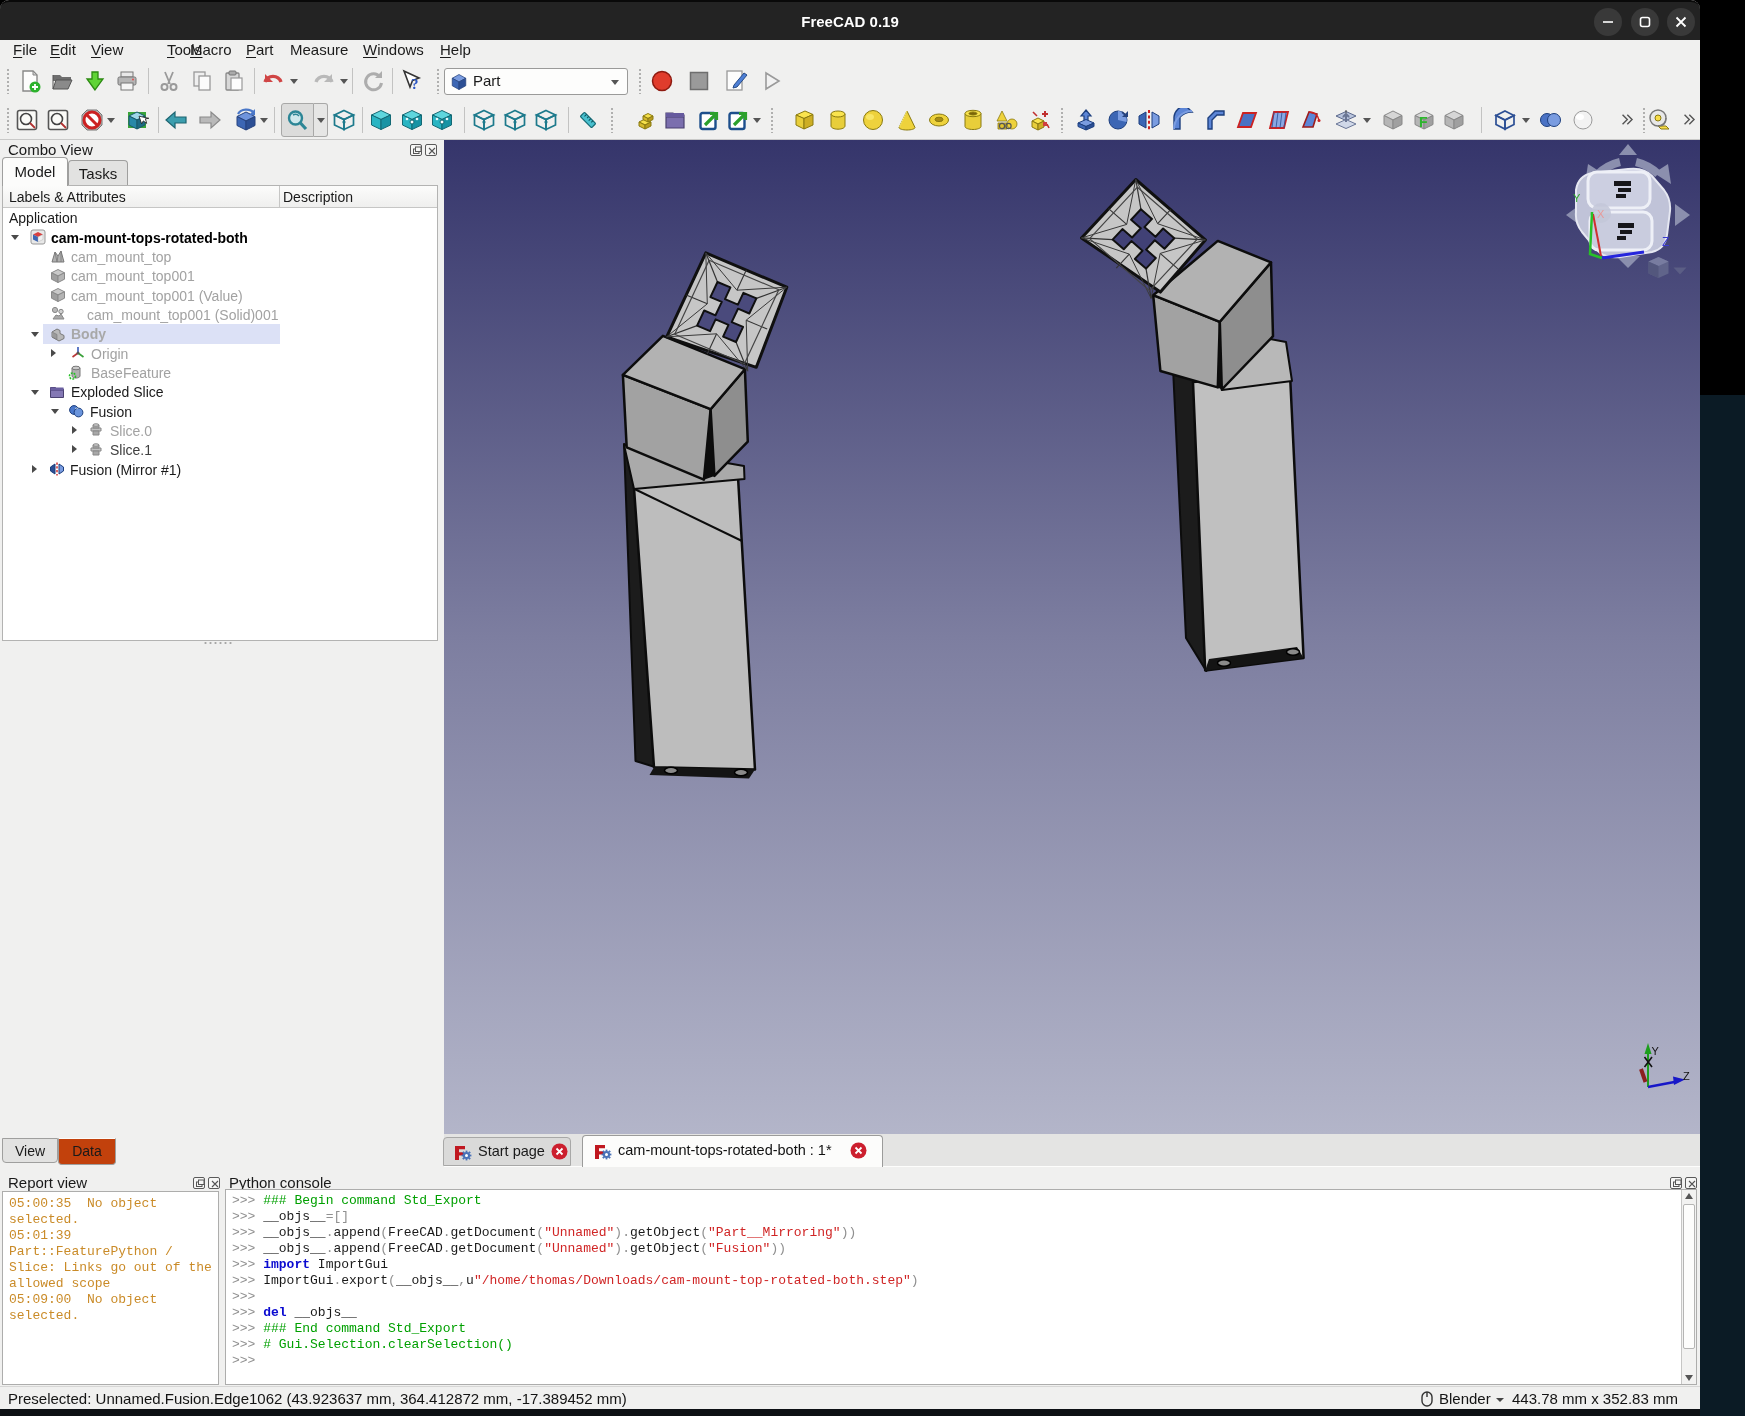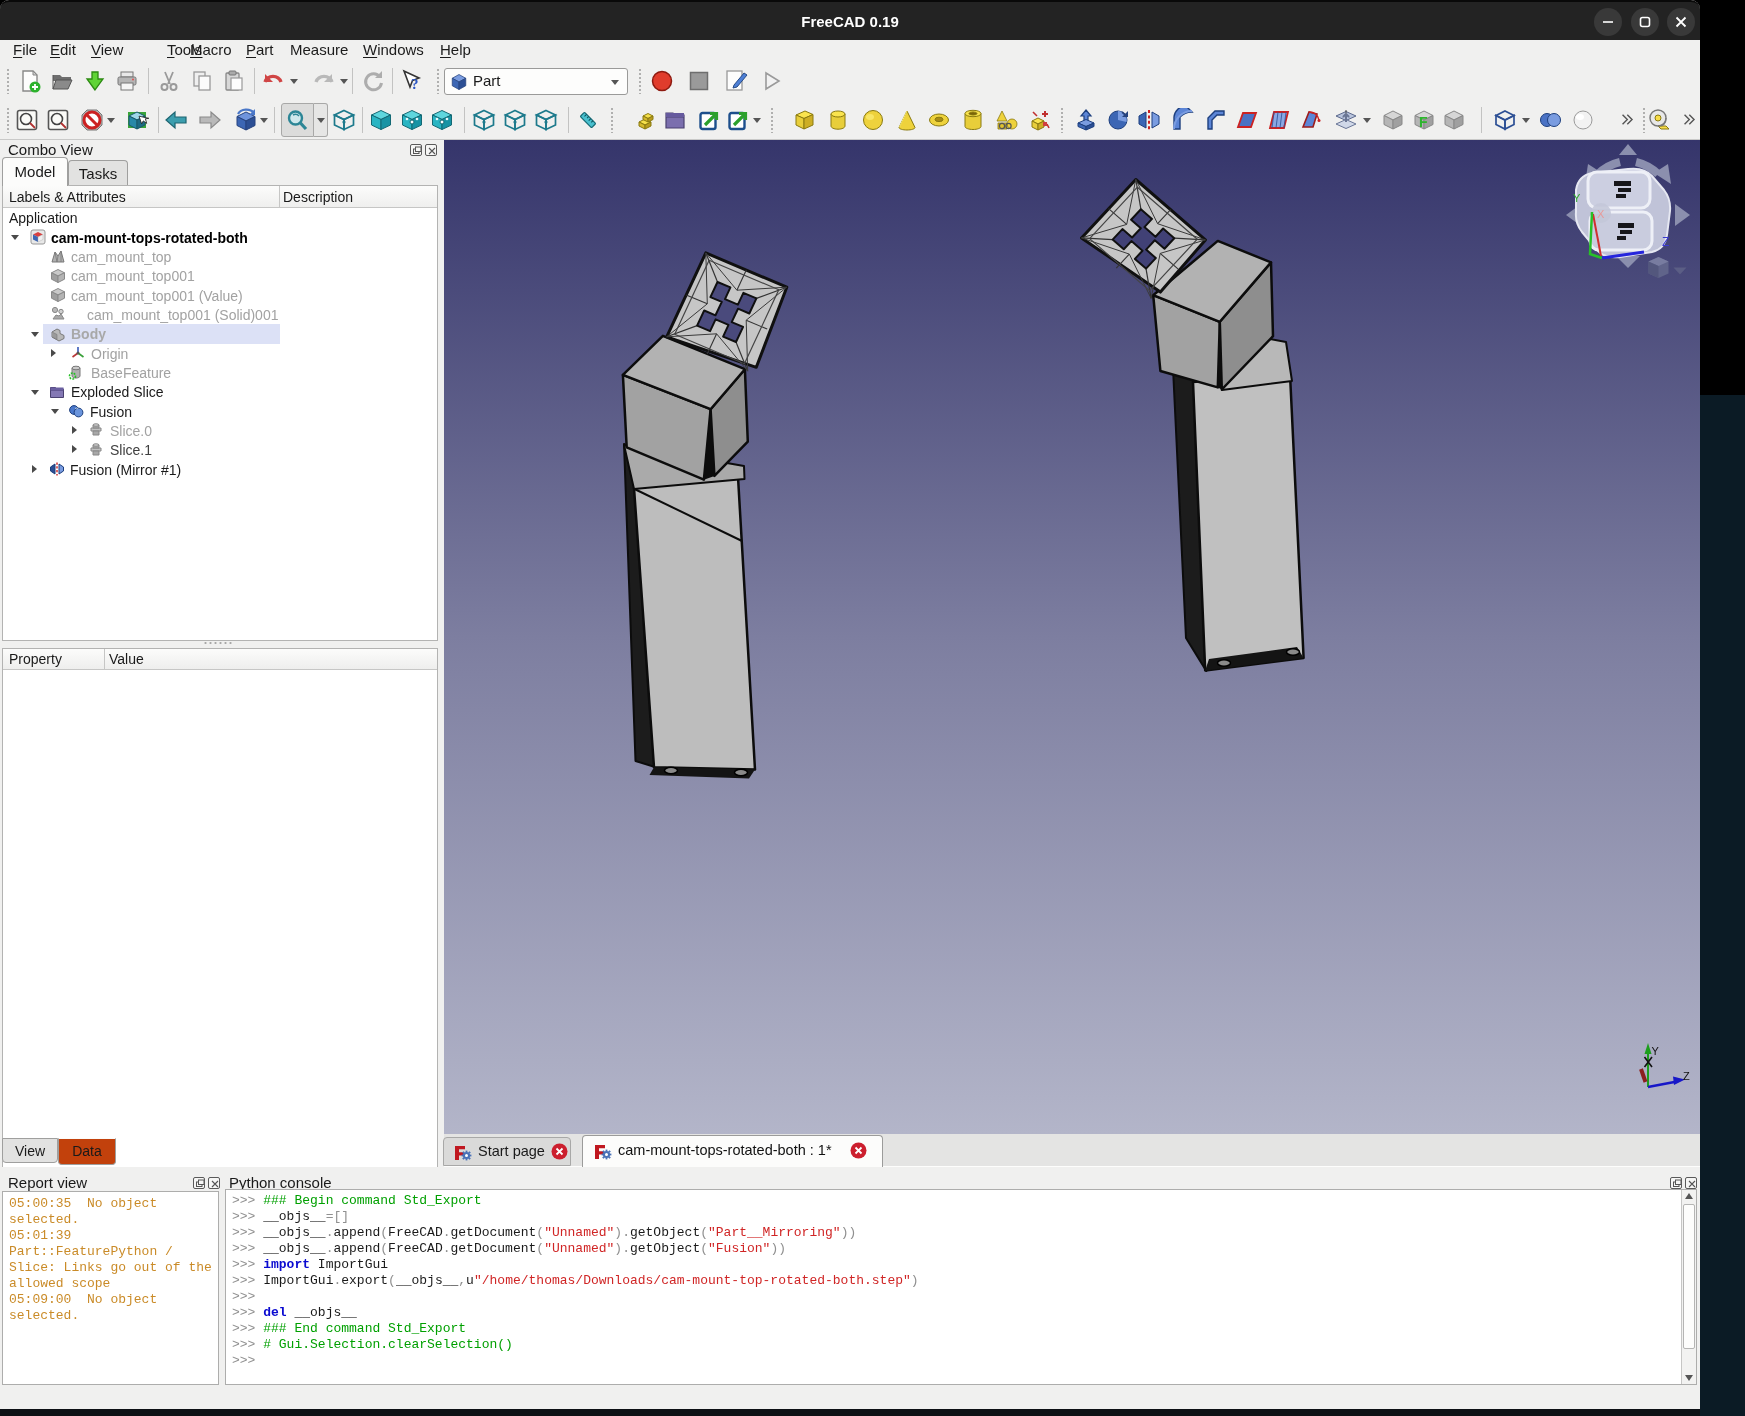--- a/index.html
+++ b/index.html
@@ -690,27 +690,20 @@
           <use href="#t-slice"></use>
         </svg>
 <span style="position:absolute;left:107px;top:256.3px;font-size:14px;font-weight:normal;color:#404040;white-space:nowrap;">Slice.1</span>
 <div style="position:absolute;left:29px;top:278.6px;width:0;height:0;border-top:4.5px solid transparent;border-bottom:4.5px solid transparent;border-left:5.5px solid #4a4a4a;"></div>
 <svg style="position:absolute;left:46px;top:275.1px;width:16px;height:16px;">
           <use href="#t-mirrorf"></use>
         </svg>
 <span style="position:absolute;left:67px;top:275.6px;font-size:14px;font-weight:normal;color:#1a1a1a;white-space:nowrap;">Fusion (Mirror #1)</span>
 </div>
 <div class="dots-h" style="left:203px;top:501px;"></div>
-<div style="position:absolute;left:2px;top:508px;width:436px;height:629px;background:#fff;border:1px solid #b3b3b2;">
-<div style="position:absolute;left:0;top:0;width:434px;height:21px;background:linear-gradient(#fcfcfb,#eeeeed);border-bottom:1px solid #c6c6c5;">
-          <span style="position:absolute;left:6px;top:2px;font-size:14px;color:#1a1a1a;">Property</span>
-          <span style="position:absolute;left:106px;top:2px;font-size:14px;color:#1a1a1a;">Value</span>
-          <div style="position:absolute;left:101px;top:0;width:1px;height:21px;background:#c6c6c5;"></div>
-        </div>
-</div>
 <div style="position:absolute;left:2px;top:998px;width:56px;height:25px;background:#e2e2e1;border:1px solid #9f9f9e;border-radius:0 0 4px 4px;text-align:center;font-size:14px;color:#1a1a1a;line-height:24px;">View</div>
 <div style="position:absolute;left:58px;top:998px;width:58px;height:27px;background:#c2410c;border:1px solid #9f9f9e;border-top:1px solid #fcfcfb;border-radius:0 0 4px 4px;text-align:center;font-size:14px;color:#1a1a1a;line-height:25px;">Data</div>
     </div>
   <div id="viewport" style="position:absolute;left:444px;top:140px;width:1256px;height:994px;"><svg width="1256" height="994" viewBox="0 0 1256 994">
 <defs>
           <linearGradient id="bg" x1="0" y1="0" x2="0" y2="1">
             <stop offset="0" stop-color="#35356b"></stop>
             <stop offset="0.5" stop-color="#7d7ea0"></stop>
             <stop offset="1" stop-color="#b3b5c9"></stop>
           </linearGradient>
@@ -883,16 +876,26 @@
       </div>
 <div style="position:absolute;left:225px;top:22px;width:1472px;height:196px;background:#fff;border:1px solid #adadac;overflow:hidden;">
         <div class="mono" style="position:absolute;left:6px;top:3px;"><div><span style="color:#909090">&gt;&gt;&gt; </span><span style="color:#00a000">### Begin command Std_Export</span></div><div><span style="color:#909090">&gt;&gt;&gt; </span><span style="color:#1a1a1a">__objs__</span><span style="color:#909090">=[]</span></div><div><span style="color:#909090">&gt;&gt;&gt; </span><span style="color:#1a1a1a">__objs__</span><span style="color:#909090">.</span><span style="color:#1a1a1a">append</span><span style="color:#909090">(</span><span style="color:#1a1a1a">FreeCAD</span><span style="color:#909090">.</span><span style="color:#1a1a1a">getDocument</span><span style="color:#909090">(</span><span style="color:#d02525">"Unnamed"</span><span style="color:#909090">).</span><span style="color:#1a1a1a">getObject</span><span style="color:#909090">(</span><span style="color:#d02525">"Part__Mirroring"</span><span style="color:#909090">))</span></div><div><span style="color:#909090">&gt;&gt;&gt; </span><span style="color:#1a1a1a">__objs__</span><span style="color:#909090">.</span><span style="color:#1a1a1a">append</span><span style="color:#909090">(</span><span style="color:#1a1a1a">FreeCAD</span><span style="color:#909090">.</span><span style="color:#1a1a1a">getDocument</span><span style="color:#909090">(</span><span style="color:#d02525">"Unnamed"</span><span style="color:#909090">).</span><span style="color:#1a1a1a">getObject</span><span style="color:#909090">(</span><span style="color:#d02525">"Fusion"</span><span style="color:#909090">))</span></div><div><span style="color:#909090">&gt;&gt;&gt; </span><span style="color:#0a0ad0;font-weight:bold">import</span> <span style="color:#1a1a1a">ImportGui</span></div><div><span style="color:#909090">&gt;&gt;&gt; </span><span style="color:#1a1a1a">ImportGui</span><span style="color:#909090">.</span><span style="color:#1a1a1a">export</span><span style="color:#909090">(</span><span style="color:#1a1a1a">__objs__</span><span style="color:#909090">,</span><span style="color:#1a1a1a">u</span><span style="color:#d02525">"/home/thomas/Downloads/cam-mount-top-rotated-both.step"</span><span style="color:#909090">)</span></div><div><span style="color:#909090">&gt;&gt;&gt; </span></div><div><span style="color:#909090">&gt;&gt;&gt; </span><span style="color:#0a0ad0;font-weight:bold">del</span> <span style="color:#1a1a1a">__objs__</span></div><div><span style="color:#909090">&gt;&gt;&gt; </span><span style="color:#00a000">### End command Std_Export</span></div><div><span style="color:#909090">&gt;&gt;&gt; </span><span style="color:#00a000"># Gui.Selection.clearSelection()</span></div><div><span style="color:#909090">&gt;&gt;&gt; </span></div></div>
         <div style="position:absolute;right:0;top:0;width:15px;height:194px;background:#f2f2f1;border-left:1px solid #c6c6c5;">
           <div style="position:absolute;left:3px;top:3px;width:0;height:0;border-left:4.5px solid transparent;border-right:4.5px solid transparent;border-bottom:6px solid #555;"></div>
           <div style="position:absolute;left:3px;bottom:3px;width:0;height:0;border-left:4.5px solid transparent;border-right:4.5px solid transparent;border-top:6px solid #555;"></div>
           <div style="position:absolute;left:1px;top:14px;width:12px;height:145px;background:#fdfdfc;border:1px solid #b5b5b4;border-radius:2px;"></div>
         </div>
       </div>
     </div>
+  <div id="statusbar">
+    <span style="position:absolute;left:8px;top:3px;">Preselected: Unnamed.Fusion.Edge1062 (43.923637 mm, 364.412872 mm, -17.389452 mm)</span>
+    <svg style="position:absolute;left:1421px;top:4px;width:12px;height:16px;" viewBox="0 0 12 16">
+        <rect x="1" y="1" width="10" height="14" rx="5" fill="none" stroke="#333" stroke-width="1.4"></rect>
+        <path d="M6 1v5" stroke="#333" stroke-width="1.4"></path>
+      </svg>
+    <span style="position:absolute;left:1439px;top:3px;">Blender</span>
+    <div style="position:absolute;left:1496px;top:11px;width:0;height:0;border-left:4px solid transparent;border-right:4px solid transparent;border-top:4.5px solid #444;"></div>
+    <span style="position:absolute;left:1512px;top:3px;">443.78 mm x 352.83 mm</span>
+  </div>
 </div>
 <div id="rightstrip-top"></div>
 <div id="rightstrip-bot"></div>
 <div id="bottomstrip"></div>
 
 </body></html>

